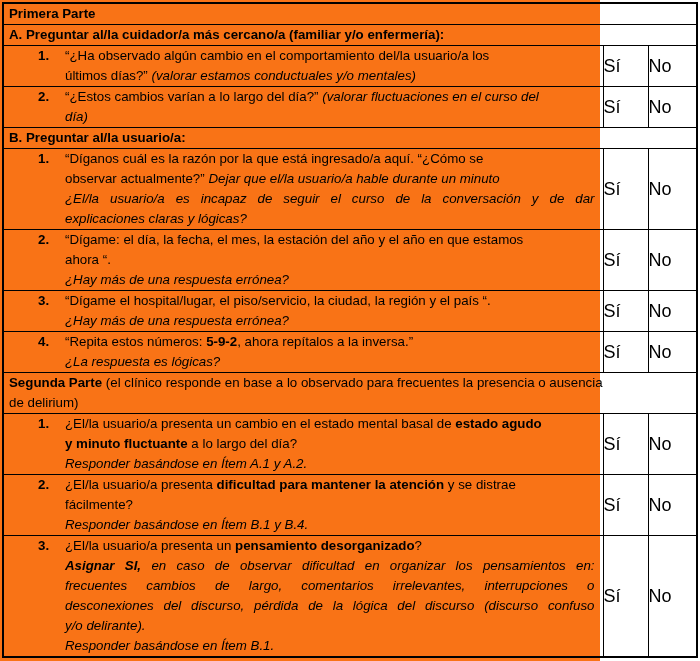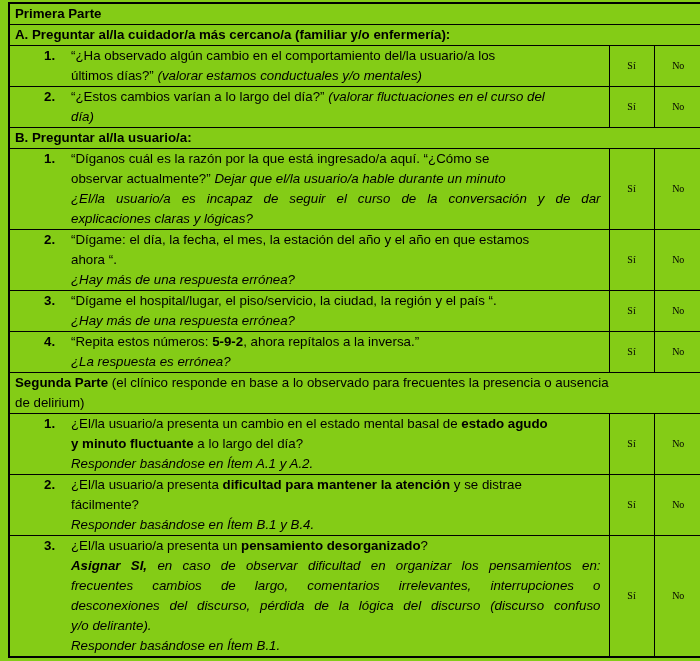--- a/index.html
+++ b/index.html
@@ -3,25 +3,25 @@
 <meta charset="utf-8">
 <style>
   html, body {
     margin: 0;
     padding: 0;
     background: #ffffff;
     width: 700px;
     font-family: "Liberation Sans", sans-serif;
   }
   .page {
-    width: 700px;
+    width: 600px;
     height: 661px;
     box-sizing: border-box;
-    padding: 2px 2px 0 8px;
-    background: #84cc16;
+    padding: 2px 2px 0 2px;
+    background: #f97316;
   }
   table.form {
     border-collapse: collapse;
     width: 696px;
     table-layout: fixed;
     border: 2px solid #000;
   }
   col.c-q   { width: 600px; }
   col.c-yes { width: 45px; }
   col.c-no  { width: 49px; }
@@ -48,24 +48,23 @@
     white-space: nowrap;
   }
   .qtext { flex: 1 1 auto; min-width: 0; }
   .qline { white-space: nowrap; }
   .qline.j {
     white-space: normal;
     text-align: justify;
     text-align-last: justify;
   }
   td.ans {
-    text-align: center;
+    text-align: left;
     vertical-align: middle;
-    font-size: 10px;
-    font-family: Liberation Serif, serif;
+    font-size: 18px;
   }
   .b { font-weight: bold; }
   .i { font-style: italic; }
 </style>
 </head>
 <body>
 
 <div class="page">
   <table class="form" id="form-table">
     <colgroup>
@@ -156,21 +155,21 @@
           </td>
           <td class="ans">Sí</td>
           <td class="ans">No</td>
         </tr>
         <tr>
           <td class="qcell-td">
             <div class="qcell">
               <div class="qnum">4.</div>
               <div class="qtext">
                 <div class="qline"><span class="">“Repita estos números: </span><span class="b">5-9-2</span><span class="">, ahora repítalos a la inversa.”</span></div>
-                <div class="qline"><span class=" i">¿La respuesta es errónea?</span></div>
+                <div class="qline"><span class=" i">¿La respuesta es lógicas?</span></div>
               </div>
             </div>
           </td>
           <td class="ans">Sí</td>
           <td class="ans">No</td>
         </tr>
         <tr>
           <td colspan="3" class="section-cell">
             <div class="qline"><span class="b">Segunda Parte </span><span class="">(el clínico responde en base a lo observado para frecuentes la presencia o ausencia</span></div>
             <div class="qline"><span class="">de delirium)</span></div>

